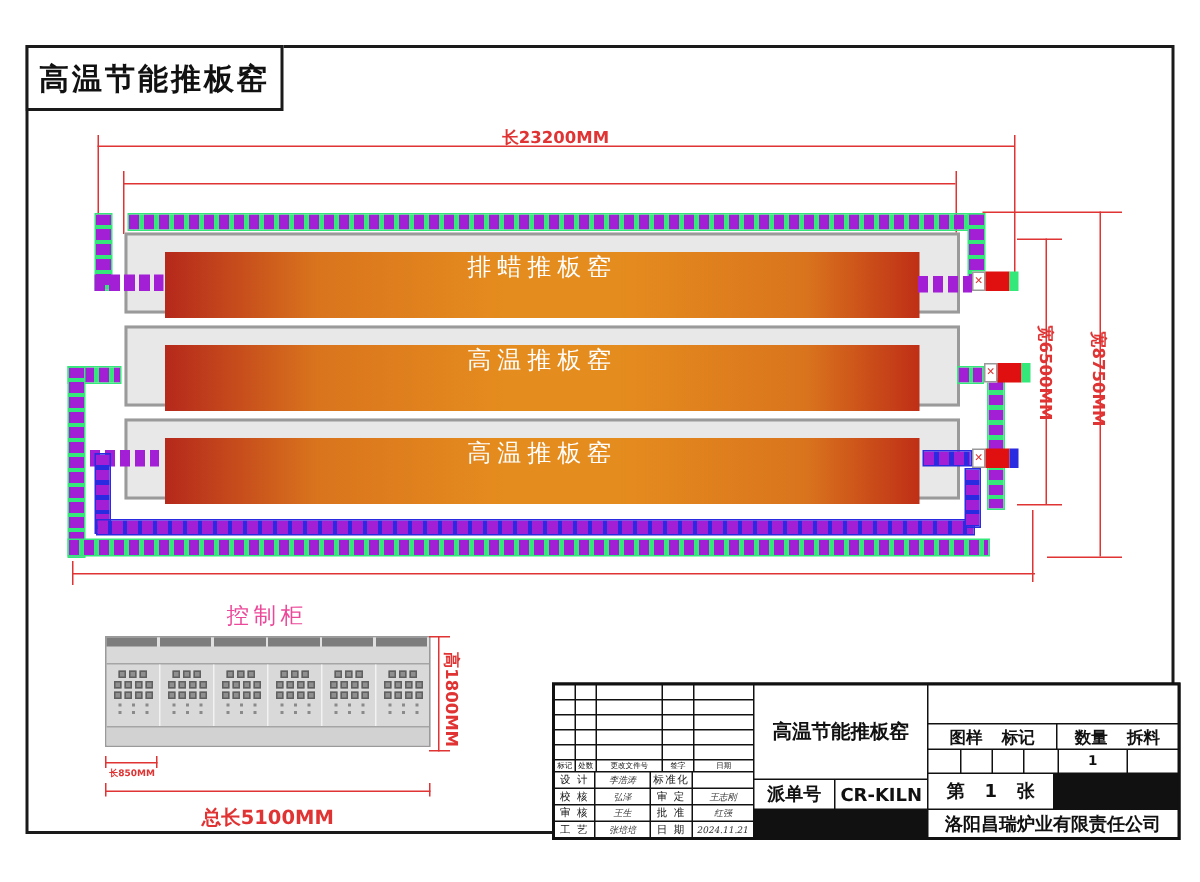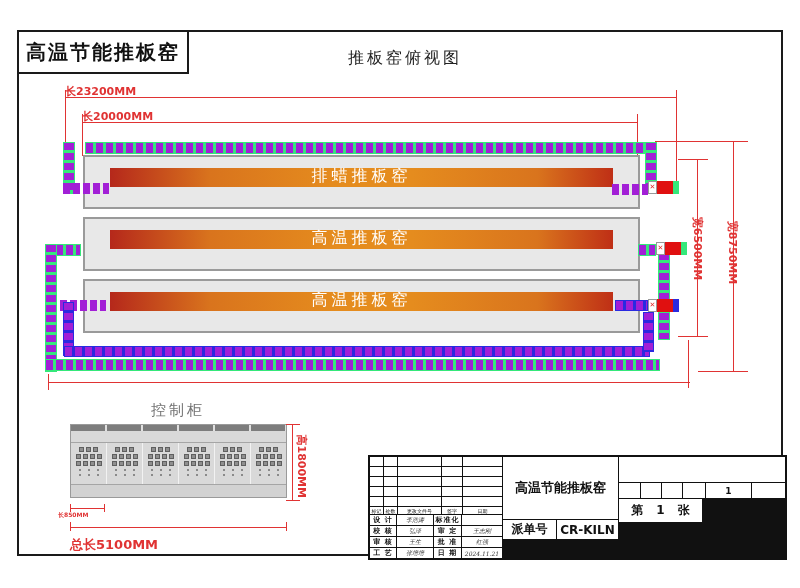--- a/index.html
+++ b/index.html
@@ -12,50 +12,50 @@
   .sheet{position:relative;width:800px;height:588px;background:#fff;overflow:hidden;}
   .frame{position:absolute;left:17px;top:30px;width:762px;height:522px;border:2px solid var(--line-black);}
   .title-box{position:absolute;left:17px;top:30px;width:168px;height:40px;border:2px solid var(--line-black);
     background:#fff;display:flex;align-items:center;justify-content:center;
     font-family:"DejaVu Serif","Liberation Serif",serif;font-weight:bold;font-size:20px;letter-spacing:2px;color:#111;}
   .view-title{position:absolute;left:300px;top:48px;width:210px;text-align:center;
     font-family:"DejaVu Serif","Liberation Serif",serif;font-size:16px;letter-spacing:3px;color:#222;}
   
   .rline{position:absolute;height:0;border-top:1px solid var(--dimension-red);}
   .rvline{position:absolute;width:0;border-left:1px solid var(--dimension-red);}
-  .dim-label{position:absolute;color:var(--dimension-red);font-weight:bold;font-size:11px;text-align:left;white-space:nowrap;}
+  .dim-label{position:absolute;color:var(--dimension-red);font-weight:bold;font-size:11px;text-align:center;white-space:nowrap;}
   .dim-label.small{font-size:6px;}
   .dim-label.big{font-size:13px;}
   .vlabel{position:absolute;transform:rotate(90deg);transform-origin:center;white-space:nowrap;
     color:var(--dimension-red);font-weight:bold;font-size:11px;width:64px;text-align:center;}
   
   .kiln-row{position:absolute;left:83px;width:557px;height:54px;background:var(--kiln-shell-gray);
     border:2px solid #9a9a9a;box-sizing:border-box;}
-  .kiln-bar{position:absolute;left:25px;top:11px;width:503px;height:19px;
+  .kiln-bar{position:absolute;left:25px;top:11px;width:503px;height:44px;
     background:linear-gradient(90deg,var(--kiln-red) 0%,#d9741d 20%,var(--kiln-orange) 45%,var(--kiln-orange) 60%,#d9741d 85%,#bf2f16 100%);
-    display:flex;align-items:flex-end;justify-content:center;}
+    display:flex;align-items:flex-start;justify-content:center;}
   .kiln-bar span{color:#fff;font-family:"DejaVu Serif","Liberation Serif",serif;font-size:16px;letter-spacing:4px;}
   
   .chain{position:absolute;box-sizing:border-box;}
   .chain.h{background:repeating-linear-gradient(90deg,var(--chain-purple) 0 7px,var(--gap,transparent) 7px 10px);}
   .chain.v{background:repeating-linear-gradient(180deg,var(--chain-purple) 0 7px,var(--gap,transparent) 7px 10px);}
   .chain.green{--gap:var(--chain-green);border:1px solid var(--chain-green);}
   .chain.blue{--gap:var(--chain-blue);border:1px solid var(--chain-blue);}
   .chain.plain{--gap:transparent;}
   
   .car{position:absolute;height:13px;display:flex;}
   .car .coupler{width:9px;background:#fff;border:1px solid #999;box-sizing:border-box;color:var(--dimension-red);
     font-size:7px;line-height:11px;text-align:center;}
   .car .body{width:16px;background:var(--car-red);}
   .car .cap{width:6px;}
   .car .cap.green{background:var(--chain-green);}
   .car .cap.blue{background:var(--chain-blue);}
   
   .cab-title{position:absolute;left:128px;top:401px;width:100px;text-align:center;
-    font-family:"DejaVu Serif","Liberation Serif",serif;font-size:15px;letter-spacing:3px;color:#737373;}
+    font-family:"DejaVu Serif","Liberation Serif",serif;font-size:15px;letter-spacing:3px;color:#ec4899;}
   .cabinet{position:absolute;left:70px;top:424px;width:217px;height:74px;background:#d9d9d9;
     border:1px solid #9a9a9a;box-sizing:border-box;}
   .cab-top{position:absolute;left:0;top:0;width:100%;height:6px;
     background:repeating-linear-gradient(90deg,#7d7d7d 0 34px,#e0e0e0 34px 36px);}
   .cab-hline{position:absolute;left:0;top:17px;width:100%;height:0;border-top:1px solid #a5a5a5;}
   .cab-bottom{position:absolute;left:0;bottom:0;width:100%;height:12px;border-top:1px solid #a5a5a5;background:#d2d2d2;}
   .panels{position:absolute;left:0;top:18px;width:100%;height:42px;display:flex;}
   .panel{flex:1;border-right:1px solid #f2f2f2;padding-top:2px;box-sizing:border-box;}
   .panel:last-child{border-right:none;}
   .sqrow{display:flex;justify-content:center;gap:2px;margin-top:2px;}
@@ -64,45 +64,43 @@
   .dot{width:2px;height:2px;background:#8a8a8a;}
   
   .tblock{position:absolute;left:368px;top:455px;width:415px;height:101px;border:2px solid #111;
     background:#111;box-sizing:content-box;display:flex;gap:1px;}
   .tb-col{display:flex;flex-direction:column;gap:1px;}
   .tb-cell{background:#fff;display:flex;align-items:center;justify-content:center;color:#111;overflow:hidden;}
   .rev-grid{height:57px;display:grid;grid-template-columns:13px 13px 43px 20px 1fr;grid-template-rows:repeat(5,1fr);gap:1px;}
   .rev-head{height:8px;display:grid;grid-template-columns:13px 13px 43px 20px 1fr;gap:1px;}
   .rev-head .tb-cell{font-size:5px;}
   .sig-grid{flex:1;display:grid;grid-template-columns:26px 36px 27px 1fr;grid-template-rows:repeat(4,1fr);gap:1px;}
-  .sig-grid .role{font-size:7px;font-weight:bold;letter-spacing:1px;}
+  .sig-grid .role{font-size:7px;font-weight:normal;letter-spacing:1px;}
   .sig-grid .name{font-size:6px;font-family:"DejaVu Serif","Liberation Serif",serif;font-style:italic;color:#333;}
   .bold12{font-size:12px;font-weight:bold;}
   .bold11{font-size:11px;font-weight:bold;}
   .bold13{font-size:13px;font-weight:bold;}
   .spread{word-spacing:9px;}
   .qty{font-size:9px;font-weight:bold;}
 </style>
 </head>
 <body>
 
 <div class="sheet">
   <div class="frame"></div>
 
   <div class="title-box">
     <span>高温节能推板窑</span>
   </div>
-  <div class="view-title">推板窑俯视图</div>
 
   <div class="dim-label" style="left:65px;top:84px;width:611px">长23200MM</div>
   <div class="rline" style="left:65px;top:97px;width:611px"></div>
   <div class="rvline" style="left:65px;top:90px;height:53px"></div>
   <div class="rvline" style="left:676px;top:90px;height:103px"></div>
 
-  <div class="dim-label" style="left:82px;top:109px;width:555px">长20000MM</div>
   <div class="rline" style="left:82px;top:122px;width:555px"></div>
   <div class="rvline" style="left:82px;top:114px;height:42px"></div>
   <div class="rvline" style="left:637px;top:114px;height:42px"></div>
 
   <div class="kiln-row" style="top:155px">
     <div class="kiln-bar">
       <span>排蜡推板窑</span>
     </div>
   </div>
   <div class="kiln-row" style="top:217px">
@@ -416,26 +414,31 @@
     </div>
     <div class="tb-col" style="width:115px">
       <div class="tb-cell bold13" style="height:62px">高温节能推板窑</div>
       <div style="height:19px;display:flex;gap:1px">
         <div class="tb-cell bold12" style="width:53px">派单号</div>
         <div class="tb-cell bold12" style="flex:1">CR-KILN</div>
       </div>
     </div>
     <div class="tb-col" style="flex:1">
       <div class="tb-cell" style="height:25px"></div>
+      <div style="height:16px;display:flex;gap:1px">
+        <div class="tb-cell bold11 spread" style="width:85px">图样 标记</div>
+        <div class="tb-cell bold11 spread" style="flex:1">数量 拆料</div>
+      </div>
       <div style="height:15px;display:flex;gap:1px">
         <div class="tb-cell" style="width:21px"></div>
         <div class="tb-cell" style="width:20px"></div>
         <div class="tb-cell" style="width:20px"></div>
         <div class="tb-cell" style="width:22px"></div>
         <div class="tb-cell qty" style="width:45px">1</div>
         <div class="tb-cell" style="flex:1"></div>
       </div>
       <div style="height:23px;display:flex;gap:1px">
         <div class="tb-cell bold12 spread" style="width:83px">第 1 张</div>
       </div>
+      <div class="tb-cell bold12" style="flex:1">洛阳昌瑞炉业有限责任公司</div>
     </div>
   </div>
 </div>
 
 </body></html>

